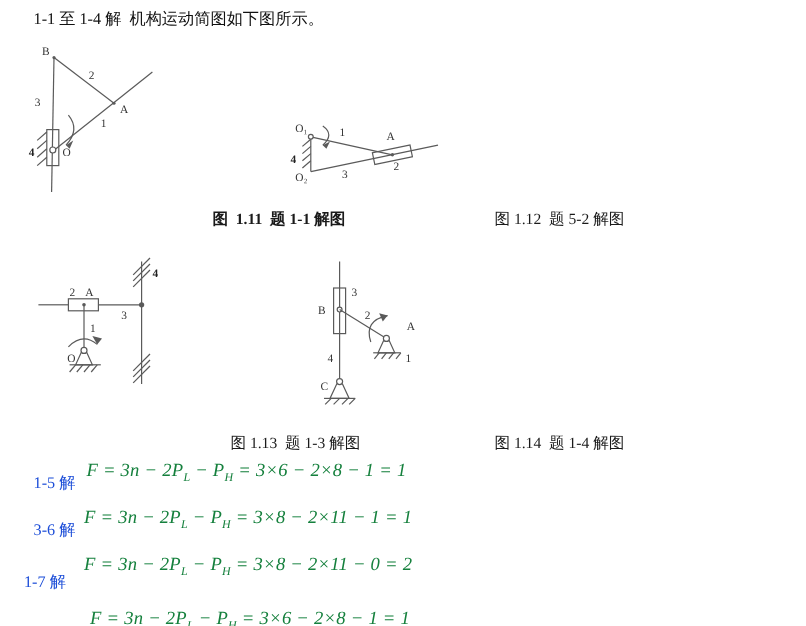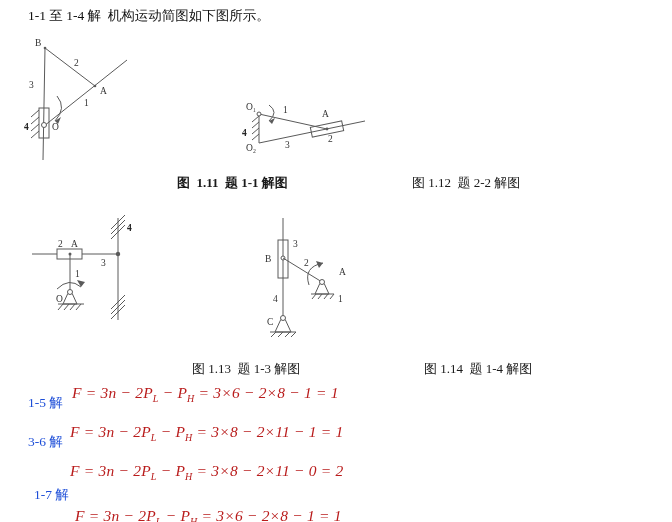--- a/index.html
+++ b/index.html
@@ -3,38 +3,38 @@
 <meta charset="utf-8">
 <style>
   html,body{margin:0;padding:0;background:#fff;}
   .page{position:relative;width:672px;height:522px;background:#ffffff;overflow:hidden;
         font-family:"Liberation Serif", serif;color:#1c1c1c;}
   .intro{position:absolute;left:28px;top:7px;font-size:13.5px;white-space:pre;color:#111;}
   .caption{position:absolute;font-size:13px;white-space:pre;color:#1a1a1a;}
   .cap-111{left:177px;top:174px;font-weight:bold;}
   .cap-112{left:412px;top:174px;}
   .cap-113{left:192px;top:360px;}
-  .cap-114{left:424px;top:360px;}
+  .cap-114{left:412px;top:360px;}
   svg{position:absolute;overflow:visible;}
   .d1{left:8px;top:30px;}
   .d2{left:235px;top:88px;}
   .d3{left:5px;top:210px;}
   .d4{left:245px;top:215px;}
   svg line, svg path, svg rect, svg circle, svg polyline{stroke:#5a5a5a;stroke-width:1;fill:none;}
   svg .thin{stroke-width:0.8;}
   svg text{font-family:"Liberation Serif", serif;font-size:9.5px;fill:#333;stroke:none;}
   svg text.bold{font-weight:bold;fill:#222;}
   svg .fill{fill:#5a5a5a;stroke:none;}
   svg .pin{fill:#fff;}
   .sol-label{position:absolute;font-size:13.5px;color:#1d4ed8;white-space:pre;}
-  .sol-formula{position:absolute;font-style:italic;font-size:15.5px;color:#b91c1c;white-space:pre;letter-spacing:0.2px;text-align:center;}
+  .sol-formula{position:absolute;font-style:italic;font-size:15.5px;color:#15803d;white-space:pre;letter-spacing:0.2px;text-align:center;}
   .sol-formula sub{font-size:10px;font-style:italic;}
   .lab5{left:28px;top:394px;} .for5{left:72px;top:384px;}
   .lab6{left:28px;top:433px;} .for6{left:70px;top:423px;}
-  .lab7{left:34px;top:476px;margin-top:10px;} .for7{left:70px;top:462px;}
+  .lab7{left:20px;top:476px;} .for7{left:70px;top:462px;}
   .for8{left:75px;top:507px;}
 </style>
 </head>
 <body>
 
 <div class="page">
 
   <div class="intro">1-1 至 1-4 解  机构运动简图如下图所示。</div>
 
   <svg class="d1" width="140" height="140" viewBox="0 0 140 140">
@@ -80,21 +80,21 @@
     <text x="11" y="22">O₁</text>
     <text x="48" y="25">1</text>
     <text x="87" y="29">A</text>
     <text x="93" y="54">2</text>
     <text x="50" y="60">3</text>
     <text class="bold" x="7" y="48">4</text>
     <text x="11" y="63">O₂</text>
   </svg>
 
   <div class="caption cap-111">图  1.11  题 1-1 解图</div>
-  <div class="caption cap-112">图 1.12  题 2-2 解图</div>
+  <div class="caption cap-112">图 1.12  题 5-2 解图</div>
 
   <svg class="d3" width="155" height="135" viewBox="0 0 155 135">
     <line x1="27" y1="44" x2="52" y2="44"></line>
     <line x1="77" y1="44" x2="113" y2="44"></line>
     <rect x="52" y="39" width="25" height="10"></rect>
     <circle class="fill" cx="65" cy="44" r="1.5"></circle>
     <line x1="65" y1="44" x2="65" y2="82"></line>
     <circle class="pin" cx="65" cy="82" r="2.5"></circle>
     <polyline points="62.8,83.5 58,94 72,94 67.2,83.5"></polyline>
     <line x1="53" y1="94" x2="79" y2="94"></line>

